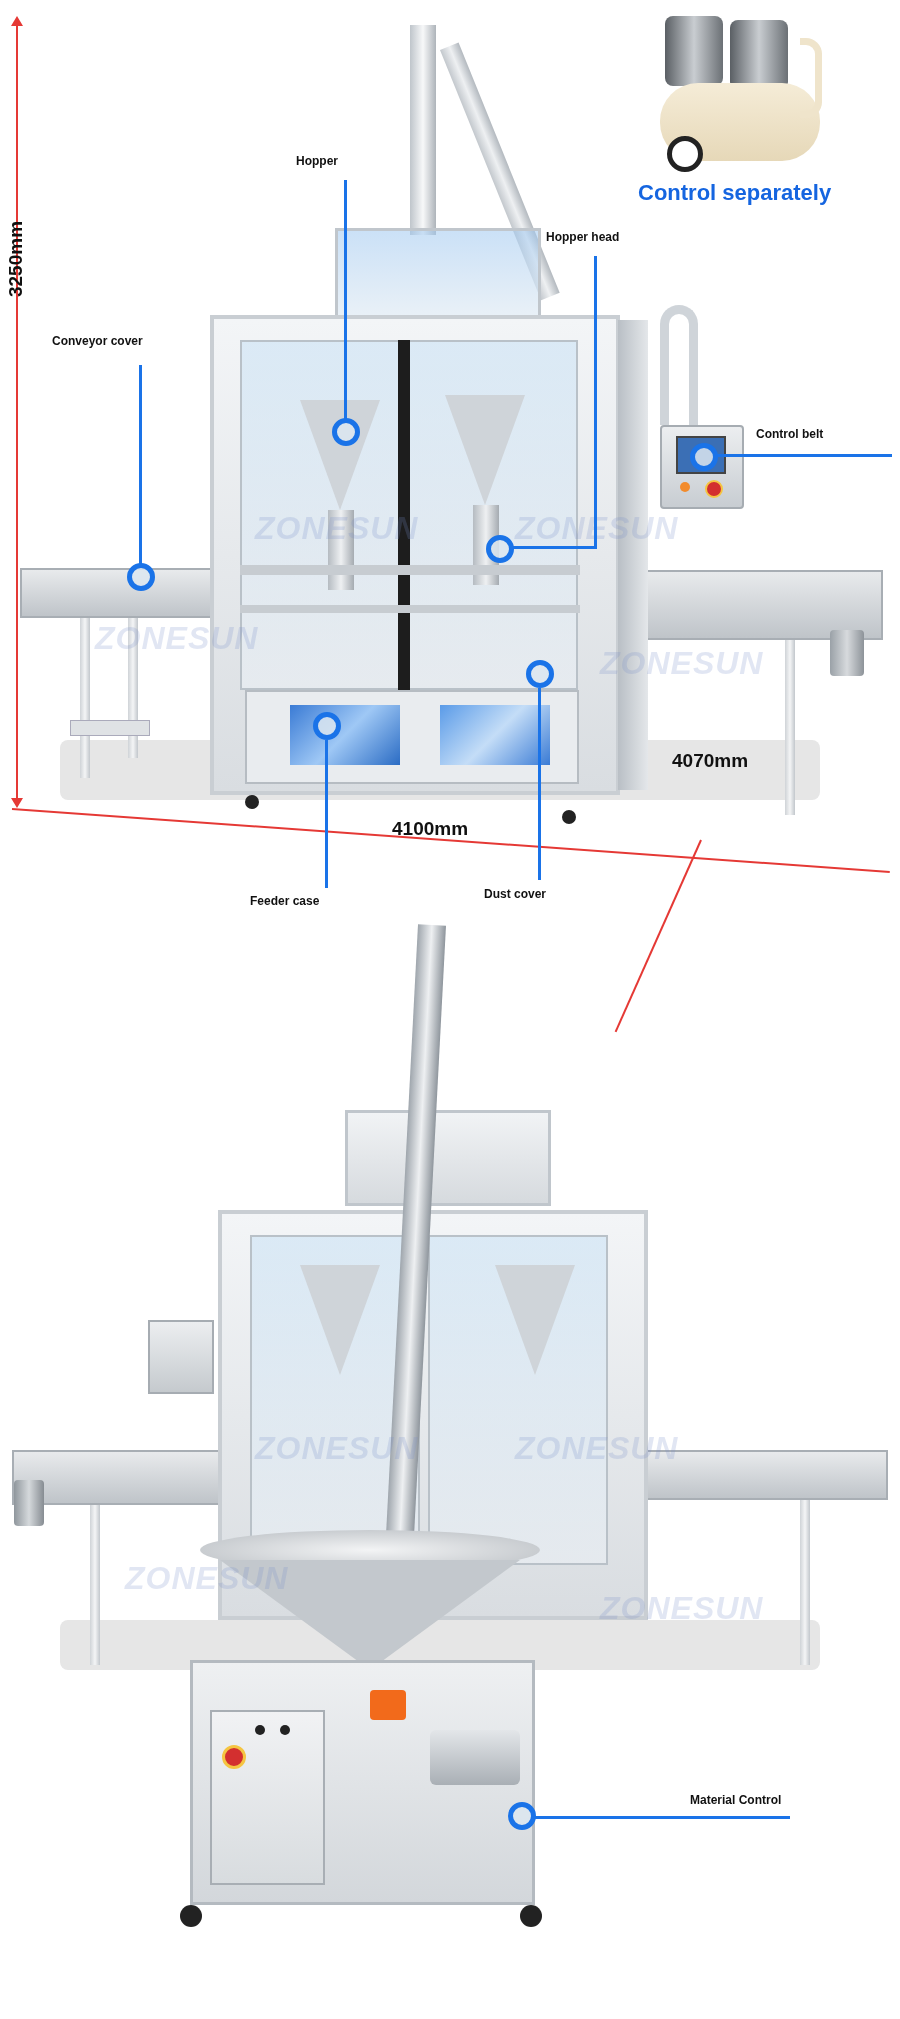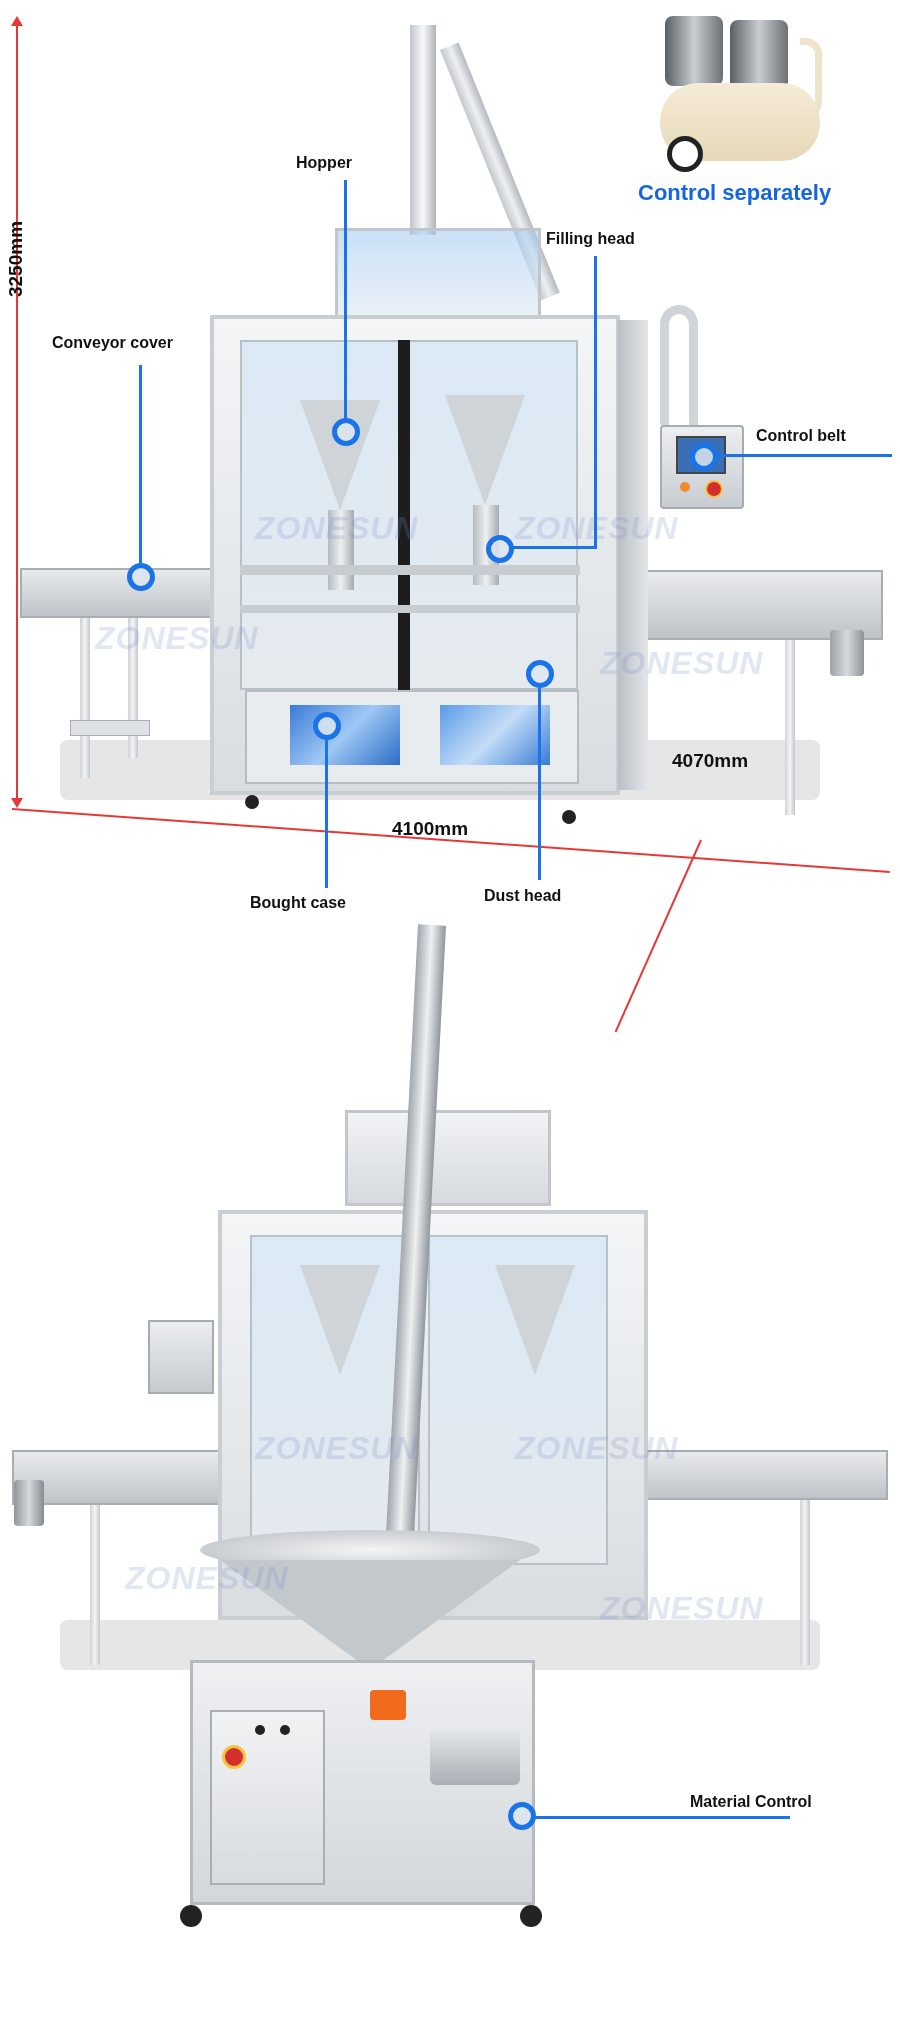--- a/index.html
+++ b/index.html
@@ -1,18 +1,18 @@
 <!DOCTYPE html>
 <html><head>
 <meta charset="utf-8">
 <style>
   html,body{margin:0;padding:0;background:#ffffff;}
   body{width:900px;height:2019px;position:relative;overflow:hidden;font-family:"Liberation Sans",sans-serif;}
   .abs{position:absolute;}
-  .label{position:absolute;font-weight:bold;color:#111;font-size:16px;white-space:nowrap;font-family:"Liberation Sans",sans-serif;}
+  .label{position:absolute;font-weight:bold;color:#111;font-size:12px;white-space:nowrap;font-family:"Liberation Sans",sans-serif;}
   .blue{color:#1565e0;}
   .marker{position:absolute;width:18px;height:18px;border:5px solid #1a73e8;border-radius:50%;background:rgba(220,230,240,0.85);box-sizing:content-box;}
   .leader{position:absolute;background:#1a73e8;}
   .dim{position:absolute;background:#e53935;}
   .panel{position:absolute;background:linear-gradient(180deg,#f3f5f7,#d9dde1);border:4px solid #c9ced3;box-sizing:border-box;}
   .glass{position:absolute;background:linear-gradient(180deg,rgba(200,225,245,.55),rgba(235,240,245,.6));border:2px solid #b9c1c8;box-sizing:border-box;}
   .cone{position:absolute;width:0;height:0;border-left:40px solid transparent;border-right:40px solid transparent;border-top:110px solid #cfd4d9;}
   .belt{position:absolute;background:linear-gradient(180deg,#e8eaec,#bfc4c9);border:2px solid #a8aeb4;box-sizing:border-box;}
   .leg{position:absolute;background:linear-gradient(90deg,#cfd3d7,#f4f5f6,#c2c7cc);}
   .wm{position:absolute;color:rgba(120,140,200,.22);font-size:32px;font-weight:bold;letter-spacing:1px;font-style:italic;}
@@ -87,40 +87,40 @@
   <div class="dim" style="left:12px;top:808px;width:880px;height:2px;transform:rotate(4.1deg);transform-origin:left center;"></div>
   <div class="label" style="left:392px;top:818px;font-size:19px;">4100mm</div>
 
   <div class="dim" style="left:700px;top:840px;width:2px;height:210px;transform:rotate(24deg);transform-origin:top center;"></div>
   <div class="label" style="left:672px;top:750px;font-size:19px;">4070mm</div>
 
   <div class="label" style="left:296px;top:154px;">Hopper</div>
   <div class="leader" style="left:344px;top:180px;width:3px;height:240px;"></div>
   <div class="marker" style="left:332px;top:418px;"></div>
 
-  <div class="label" style="left:546px;top:230px;">Filling head</div>
+  <div class="label" style="left:546px;top:230px;">Hopper head</div>
   <div class="leader" style="left:594px;top:256px;width:3px;height:293px;"></div>
   <div class="leader" style="left:510px;top:546px;width:87px;height:3px;"></div>
   <div class="marker" style="left:486px;top:535px;"></div>
 
   <div class="label" style="left:52px;top:334px;">Conveyor cover</div>
   <div class="leader" style="left:139px;top:365px;width:3px;height:200px;"></div>
   <div class="marker" style="left:127px;top:563px;"></div>
 
   <div class="label" style="left:756px;top:427px;">Control belt</div>
   <div class="leader" style="left:716px;top:454px;width:176px;height:3px;"></div>
   <div class="marker" style="left:690px;top:443px;"></div>
 
   <div class="marker" style="left:313px;top:712px;"></div>
   <div class="leader" style="left:325px;top:740px;width:3px;height:148px;"></div>
-  <div class="label" style="left:250px;top:894px;">Bought case</div>
+  <div class="label" style="left:250px;top:894px;">Feeder case</div>
 
   <div class="marker" style="left:526px;top:660px;"></div>
   <div class="leader" style="left:538px;top:688px;width:3px;height:192px;"></div>
-  <div class="label" style="left:484px;top:887px;">Dust head</div>
+  <div class="label" style="left:484px;top:887px;">Dust cover</div>
 </div>
 
 <div class="abs" style="left:0;top:930px;width:900px;height:1089px;">
 
   <div class="shadow" style="left:60px;top:690px;width:760px;height:50px;"></div>
 
   <div class="belt" style="left:12px;top:520px;width:210px;height:55px;"></div>
   <div class="abs" style="left:14px;top:550px;width:30px;height:46px;background:linear-gradient(90deg,#8f969c,#d5d9dc,#868c92);border-radius:4px;"></div>
   <div class="leg" style="left:90px;top:575px;width:10px;height:160px;"></div>
   <div class="belt" style="left:640px;top:520px;width:248px;height:50px;"></div>

